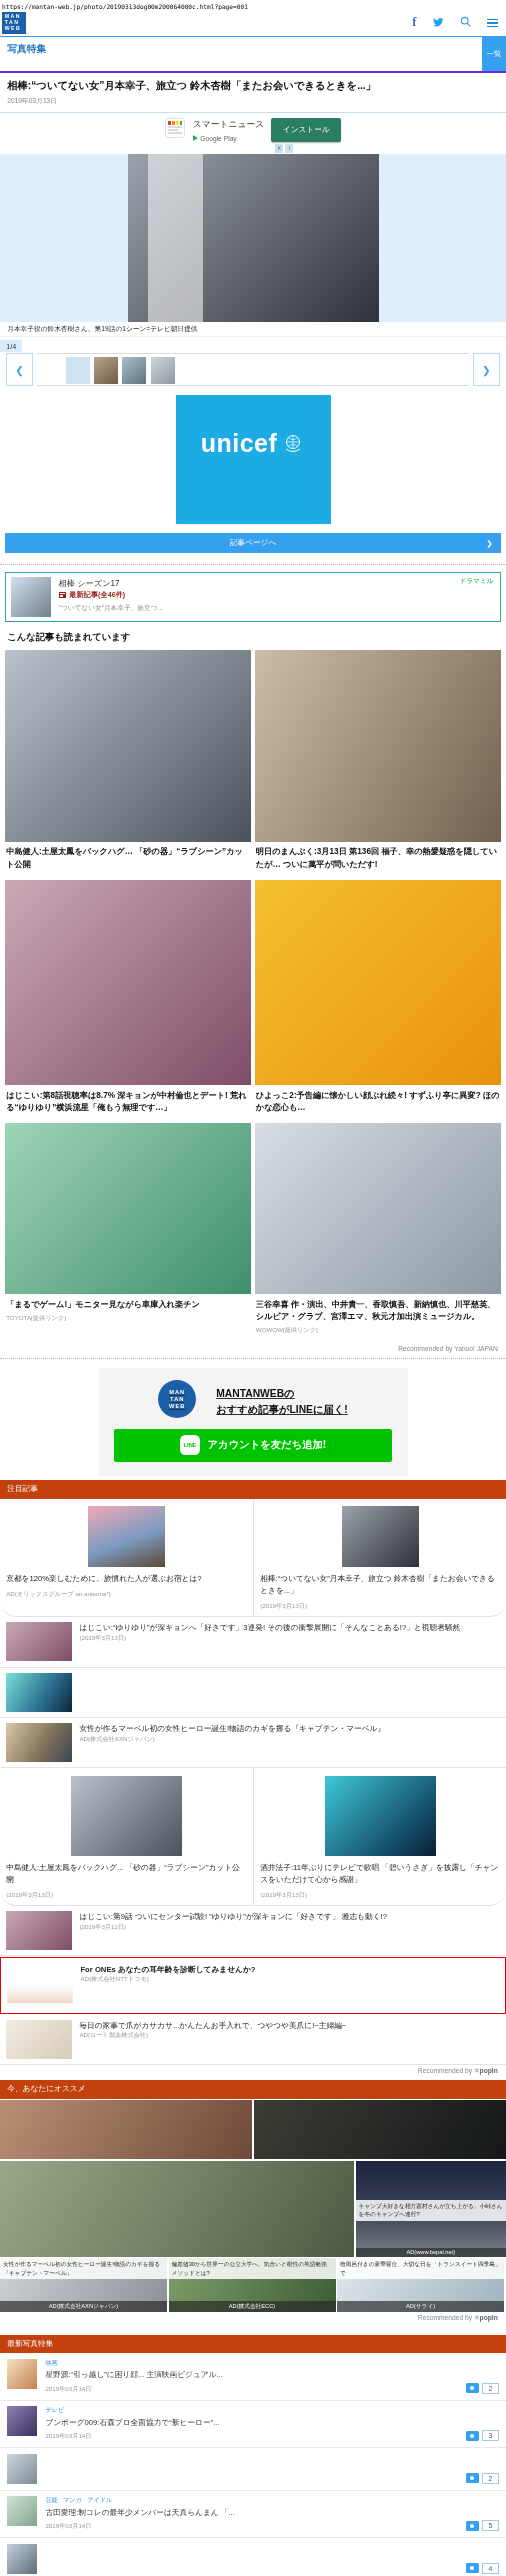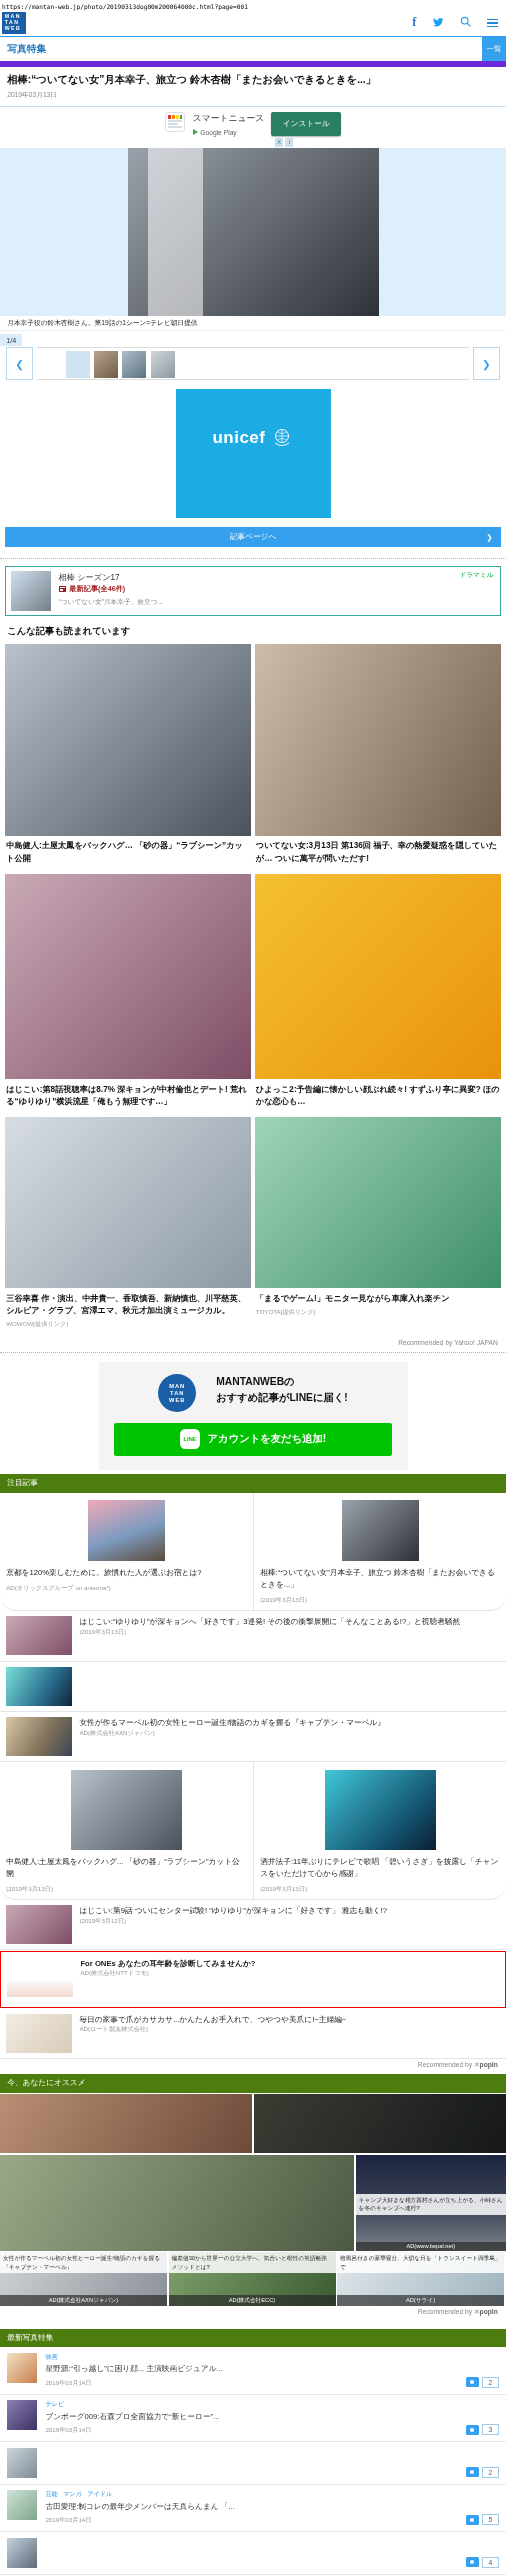--- a/index.html
+++ b/index.html
@@ -10,21 +10,21 @@
   .hdr{display:flex;justify-content:space-between;align-items:center;padding:1px 8.2px 2.1px 2.1px;}
   .logo{width:24px;height:21.6px;background:#1a5fa8;color:#fff;font-size:5.2px;font-weight:bold;
         display:flex;flex-direction:column;justify-content:center;padding-left:2.6px;letter-spacing:1.5px;line-height:1.15;}
   .hicons{display:flex;gap:15.5px;align-items:center;}
   .fb{color:#3578c7;font-size:12.4px;font-weight:bold;font-family:"Liberation Serif",serif;}
   .tw svg{width:12.4px;height:10.3px;fill:#1da1f2;}
   .mag svg{width:11.3px;height:11.3px;stroke:#2b9ae8;stroke-width:2.4;fill:none;}
   .burger{display:flex;flex-direction:column;gap:2.1px;}
   .burger i{display:block;width:11.3px;height:1.5px;background:#1d87d8;}
   
-  .pbar{position:relative;border-top:1px solid #2e9bf0;border-bottom:6px solid #6d28d9;height:31px;}
+  .pbar{position:relative;border-top:1px solid #2e9bf0;border-bottom:2px solid #6d28d9;height:37px;}
   .pbar .t{color:#2779bd;font-size:9.8px;font-weight:bold;line-height:23px;padding-left:7.2px;}
   .pbar .lst{position:absolute;right:0;top:0;bottom:0;width:24px;background:#35a0ee;color:#fff;
              font-size:7.2px;display:flex;align-items:center;justify-content:center;}
   h1.title{font-size:10.3px;margin:6.2px 7.2px 3.1px;font-weight:bold;color:#111;line-height:1.4;}
   .date{color:#888;font-size:6.7px;padding:1px 7.2px 5.2px;border-bottom:0.5px solid #bfe0f5;}
   
   .snad{display:flex;align-items:flex-start;justify-content:center;gap:7.2px;padding:5.2px 0 0;}
   .snicon{width:20.6px;height:20.6px;background:#fff;border:0.5px solid #e0e0e0;border-radius:3.1px;padding:2.1px;display:flex;flex-direction:column;gap:1.5px;}
   .snicon .sq{display:flex;gap:1px;}
   .snicon .sq i{width:3.6px;height:3.6px;display:block;}
@@ -45,21 +45,21 @@
   .pag span{background:#d8ecfa;padding:1.5px 6.2px;color:#333;}
   .carousel{display:flex;align-items:stretch;margin:2.1px 6.2px 0;height:33px;gap:4.1px;}
   .cbtn{width:27px;border:0.5px solid #b9d9ee;background:#fff;color:#35a0ee;font-size:10.3px;display:flex;align-items:center;justify-content:center;}
   .cthumbs{flex:1;border-top:0.5px solid #dcdcdc;border-bottom:0.5px solid #dcdcdc;background:#fff;display:flex;gap:4.1px;padding:2.6px 2.1px 2.6px 29px;}
   .cthumb{width:24px;height:27px;background:#cfe3f0;}
   .cthumb.ph2{background:linear-gradient(140deg,#b9a58d,#6e5c45);}
   .cthumb.ph3{background:linear-gradient(140deg,#aebfca,#5d7180);}
   .cthumb.ph4{background:linear-gradient(140deg,#cfd6db,#8d999f);}
   
   .unicef{width:155px;height:129px;background:#1cabe2;margin:8.2px auto 0;display:flex;align-items:center;justify-content:center;gap:4.1px;padding-bottom:31px;}
-  .unicef .w{color:#fff;font-size:17px;font-weight:bold;letter-spacing:0.5px;}
+  .unicef .w{color:#fff;font-size:25px;font-weight:bold;letter-spacing:0.5px;}
   .unicef svg{width:24px;height:24px;}
   
   .bigbtn{background:#35a0ee;color:#fff;height:20.6px;margin:9.3px 5.2px 0;position:relative;display:flex;align-items:center;justify-content:center;font-size:7.7px;cursor:pointer;}
   .bigbtn .chev{position:absolute;right:8.2px;font-size:7.7px;}
   .dotted{border-bottom:0.5px dotted #b5b5b5;margin-top:10.3px;}
   
   .scard{border:1px solid #35a79d;margin:7.2px 5.2px 0;padding:4.1px 5.2px;position:relative;display:flex;gap:7.2px;}
   .sthumb{width:40px;height:40px;background:linear-gradient(135deg,#cfe0ec,#74808c);flex:none;}
   .st{font-size:8.2px;color:#333;margin:1px 0 1px;}
   .latest{color:#9b1c1c;font-size:7.2px;font-weight:bold;display:flex;align-items:center;gap:3.1px;}
@@ -81,30 +81,30 @@
   .g3{background:linear-gradient(135deg,#c9a9b6,#7e4e66);}
   .g4{background:linear-gradient(135deg,#f5c032,#e8920c);}
   .g5{background:linear-gradient(135deg,#9fd4b8,#3f8f6b);}
   .g6{background:linear-gradient(135deg,#d7dde2,#8d99a4);}
   .gt{font-size:8.2px;font-weight:bold;margin:4.6px 1px 1px;line-height:1.5;color:#111;}
   .gc{color:#999;font-size:6.2px;margin:2.6px 1px 0;}
   .recby{color:#888;font-size:6.7px;text-align:right;margin:2.1px 8.2px 5.2px;}
   .recby b{color:#666;}
   
   .linebox{width:309px;margin:9.3px auto 4.1px;background:#f4f4f4;padding:12.4px 0 14.4px;display:flex;flex-direction:column;align-items:center;}
-  .lrow{display:flex;align-items:flex-start;gap:20px;}
+  .lrow{display:flex;align-items:flex-end;gap:20px;text-decoration:underline;}
   .mcirc{width:38px;height:38px;border-radius:50%;background:#1a5fa8;color:#fff;font-size:5.7px;font-weight:bold;
          display:flex;flex-direction:column;align-items:center;justify-content:center;letter-spacing:1px;line-height:1.2;}
   .ltxt{font-size:10.3px;font-weight:bold;line-height:1.55;color:#111;}
   .lbtn{margin-top:10.3px;background:#00c300;color:#fff;width:278px;height:33px;border-radius:2.1px;
         display:flex;align-items:center;justify-content:center;gap:7.2px;font-size:10.3px;font-weight:bold;cursor:pointer;}
   .licon{width:20.6px;height:20.6px;background:#fff;border-radius:5.2px;color:#00c300;font-size:5.7px;font-weight:bold;
          display:flex;align-items:center;justify-content:center;}
   
-  .secbar{background:#4d7c0f;color:#fff;font-size:7.7px;height:18.5px;line-height:18.5px;padding-left:7.2px;}
+  .secbar{background:#c2410c;color:#fff;font-size:7.7px;height:18.5px;line-height:18.5px;padding-left:7.2px;}
   
   .pair{display:flex;border-bottom:0.5px solid #e3e3e3;border-radius:16px;}
   .pcol{width:50%;padding:7.2px 6.2px 5.2px;}
   .pcol + .pcol{border-left:0.5px solid #e3e3e3;}
   .pimg{margin:0 auto;width:77px;height:61px;}
   .pimg.big{width:111px;height:80px;}
   .ptitle{font-size:7.7px;margin-top:6.2px;line-height:1.55;color:#222;}
   .pcap{color:#999;font-size:6.2px;margin-top:5.2px;}
   .frow{display:flex;gap:7.2px;padding:5.2px 6.2px;border-bottom:0.5px solid #e3e3e3;}
   .fimg{width:66px;height:39px;flex:none;}
@@ -258,39 +258,39 @@
 
 <h2 class="also">こんな記事も読まれています</h2>
 
 <div class="grid">
   <div class="gitem">
     <div class="gimg h1 g1"></div>
     <div class="gt">中島健人:土屋太鳳をバックハグ… 「砂の器」“ラブシーン”カット公開</div>
   </div>
   <div class="gitem">
     <div class="gimg h1 g2"></div>
-    <div class="gt">ついてない女:3月13日 第136回 福子、幸の熱愛疑惑を隠していたが… ついに萬平が問いただす!</div>
+    <div class="gt">明日のまんぷく:3月13日 第136回 福子、幸の熱愛疑惑を隠していたが… ついに萬平が問いただす!</div>
   </div>
   <div class="gitem">
     <div class="gimg h2 g3"></div>
     <div class="gt">はじこい:第8話視聴率は8.7% 深キョンが中村倫也とデート! 荒れる“ゆりゆり”横浜流星「俺もう無理です…」</div>
   </div>
   <div class="gitem">
     <div class="gimg h2 g4"></div>
     <div class="gt">ひよっこ2:予告編に懐かしい顔ぶれ続々! すずふり亭に異変? ほのかな恋心も…</div>
+  </div>
+  <div class="gitem">
+    <div class="gimg h3 g5"></div>
+    <div class="gt">「まるでゲーム!」モニター見ながら車庫入れ楽チン</div>
+    <div class="gc">TOYOTA[提供リンク]</div>
   </div>
   <div class="gitem">
     <div class="gimg h3 g6"></div>
     <div class="gt">三谷幸喜 作・演出、中井貴一、香取慎吾、新納慎也、川平慈英、シルビア・グラブ、宮澤エマ、秋元才加出演ミュージカル。</div>
     <div class="gc">WOWOW[提供リンク]</div>
-  </div>
-  <div class="gitem">
-    <div class="gimg h3 g5"></div>
-    <div class="gt">「まるでゲーム!」モニター見ながら車庫入れ楽チン</div>
-    <div class="gc">TOYOTA[提供リンク]</div>
   </div>
 </div>
 <div class="recby">Recommended by Yahoo! JAPAN</div>
 
 <div class="dotted" style="margin-top:2.1px"></div>
 
 <div class="linebox">
   <div class="lrow">
     <div class="mcirc">
       <span>MAN</span>

